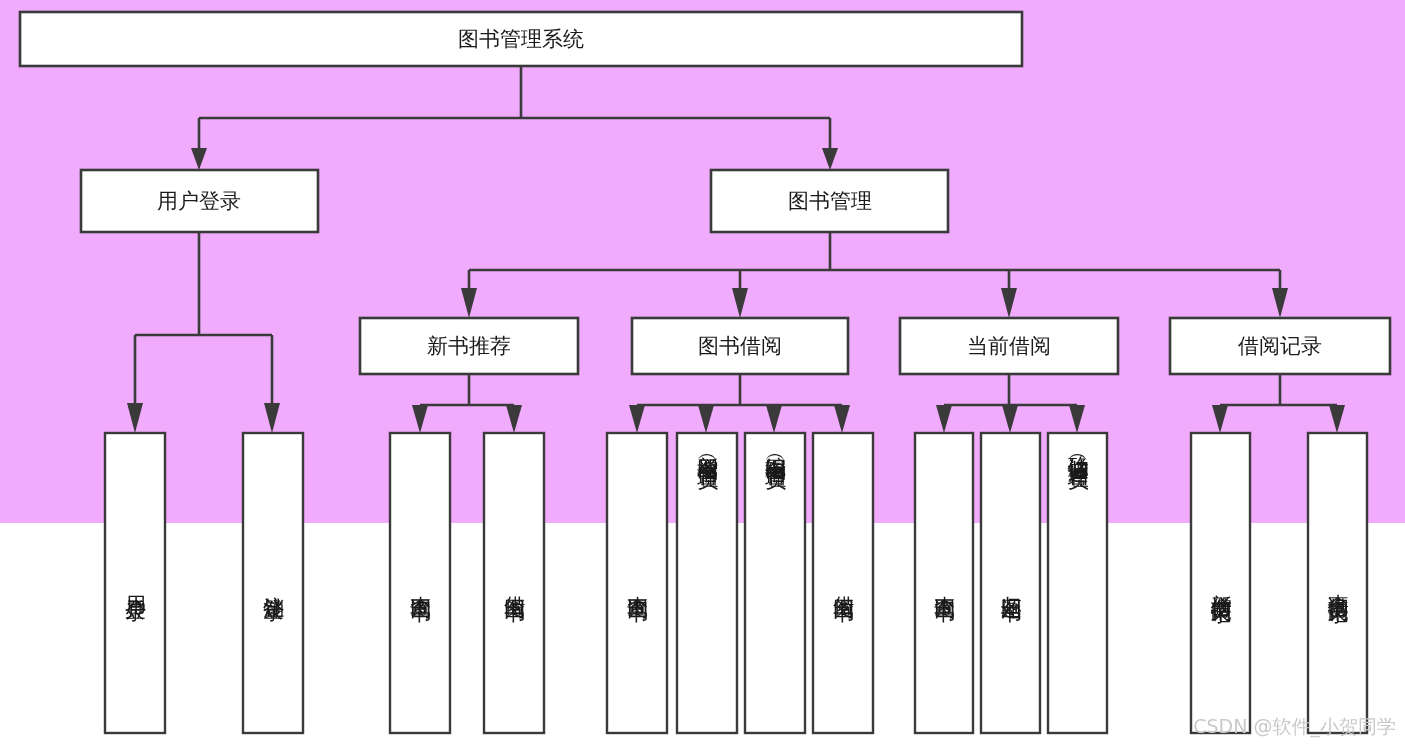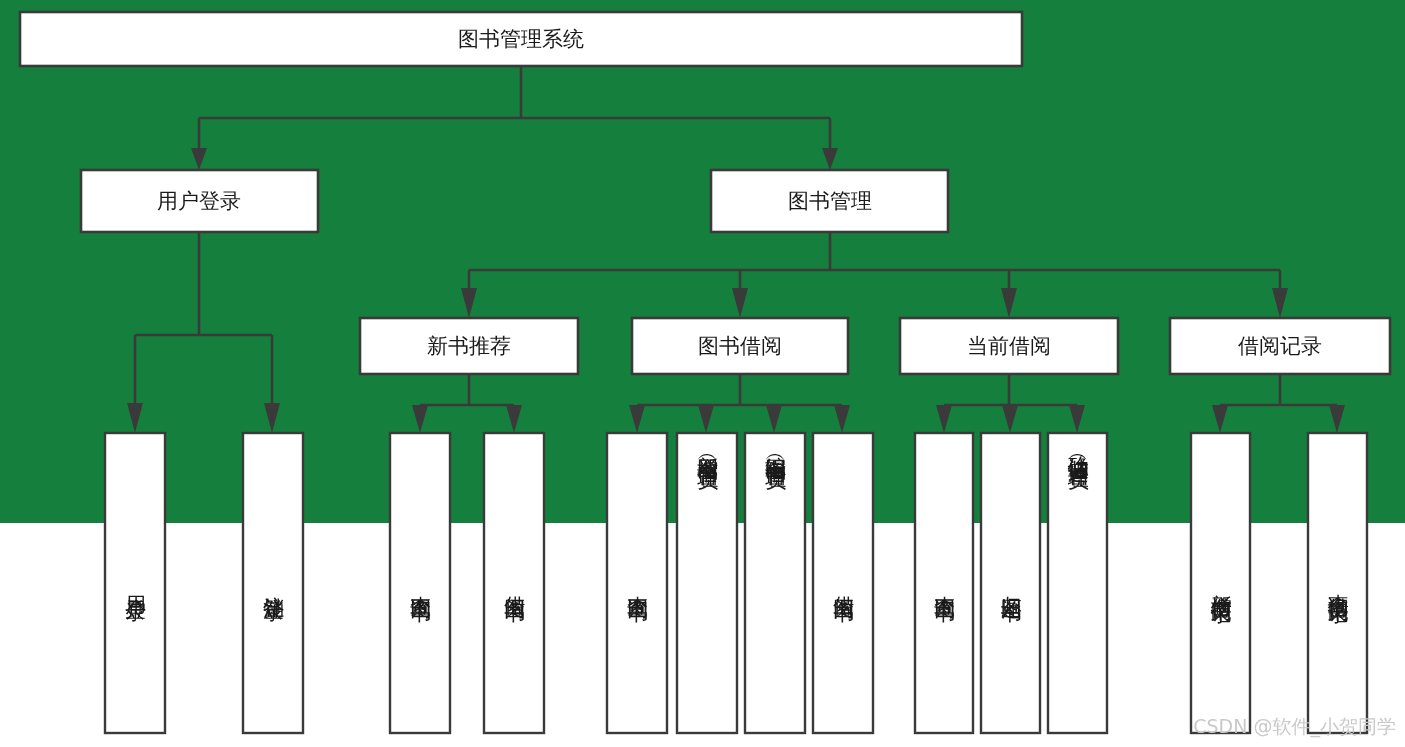--- a/index.html
+++ b/index.html
@@ -11,21 +11,21 @@
   body {
     width: 1405px;
     height: 747px;
     font-family: "DejaVu Sans", "Liberation Sans", sans-serif;
     overflow: hidden;
   }
   #diagram-root {
     position: relative;
     width: 1405px;
     height: 523px;
-    background: #15803d;
+    background: #f0abfc;
   }
   svg.diagram-svg {
     position: absolute;
     left: 0;
     top: 0;
     width: 1405px;
     height: 747px;
     display: block;
   }
   .node-box {

